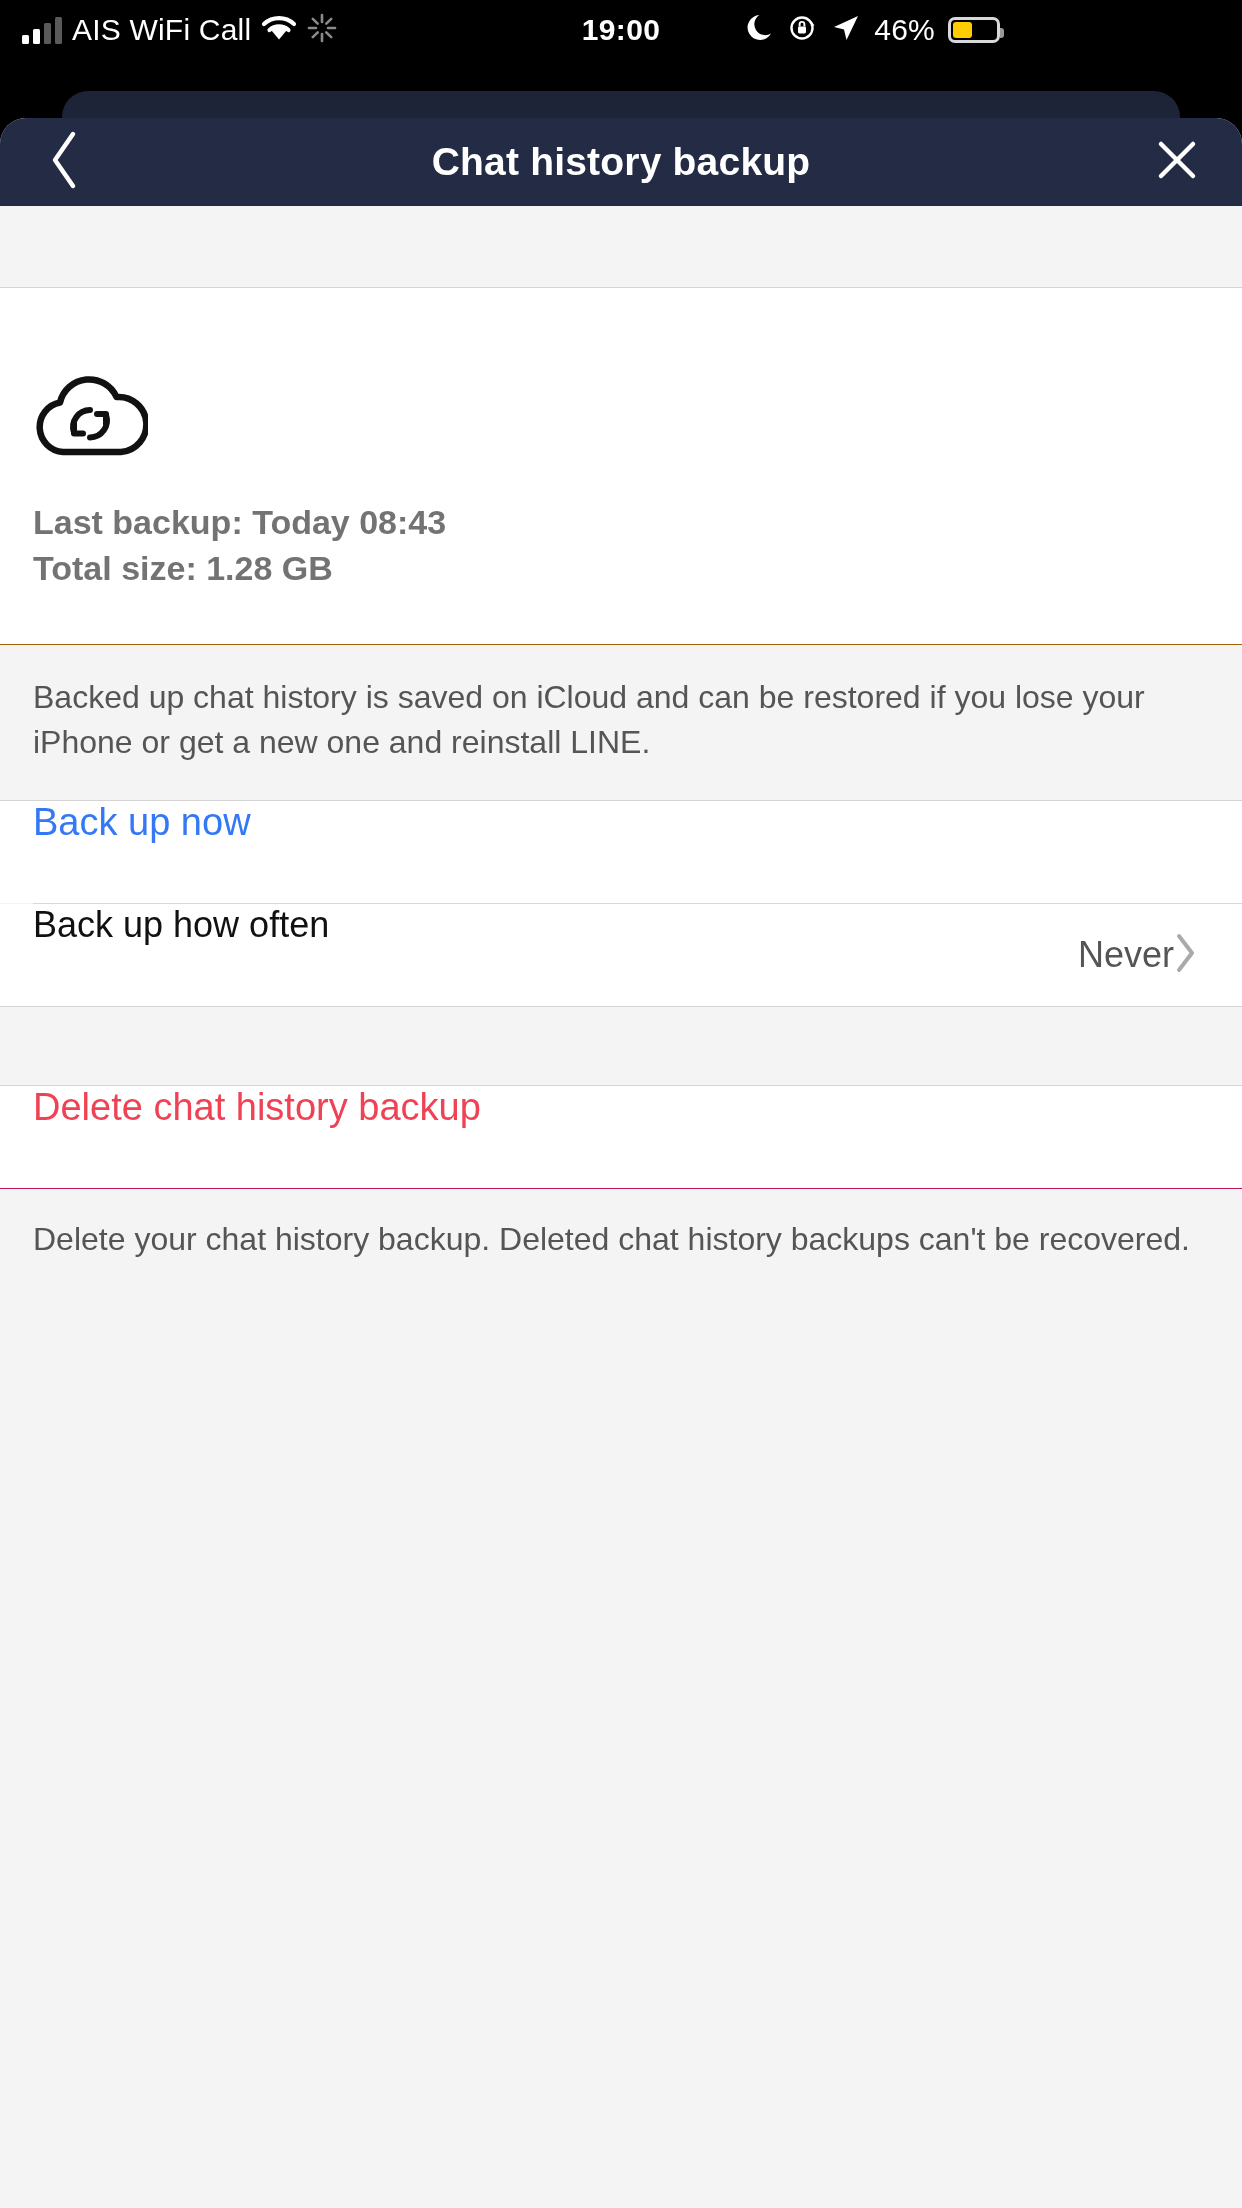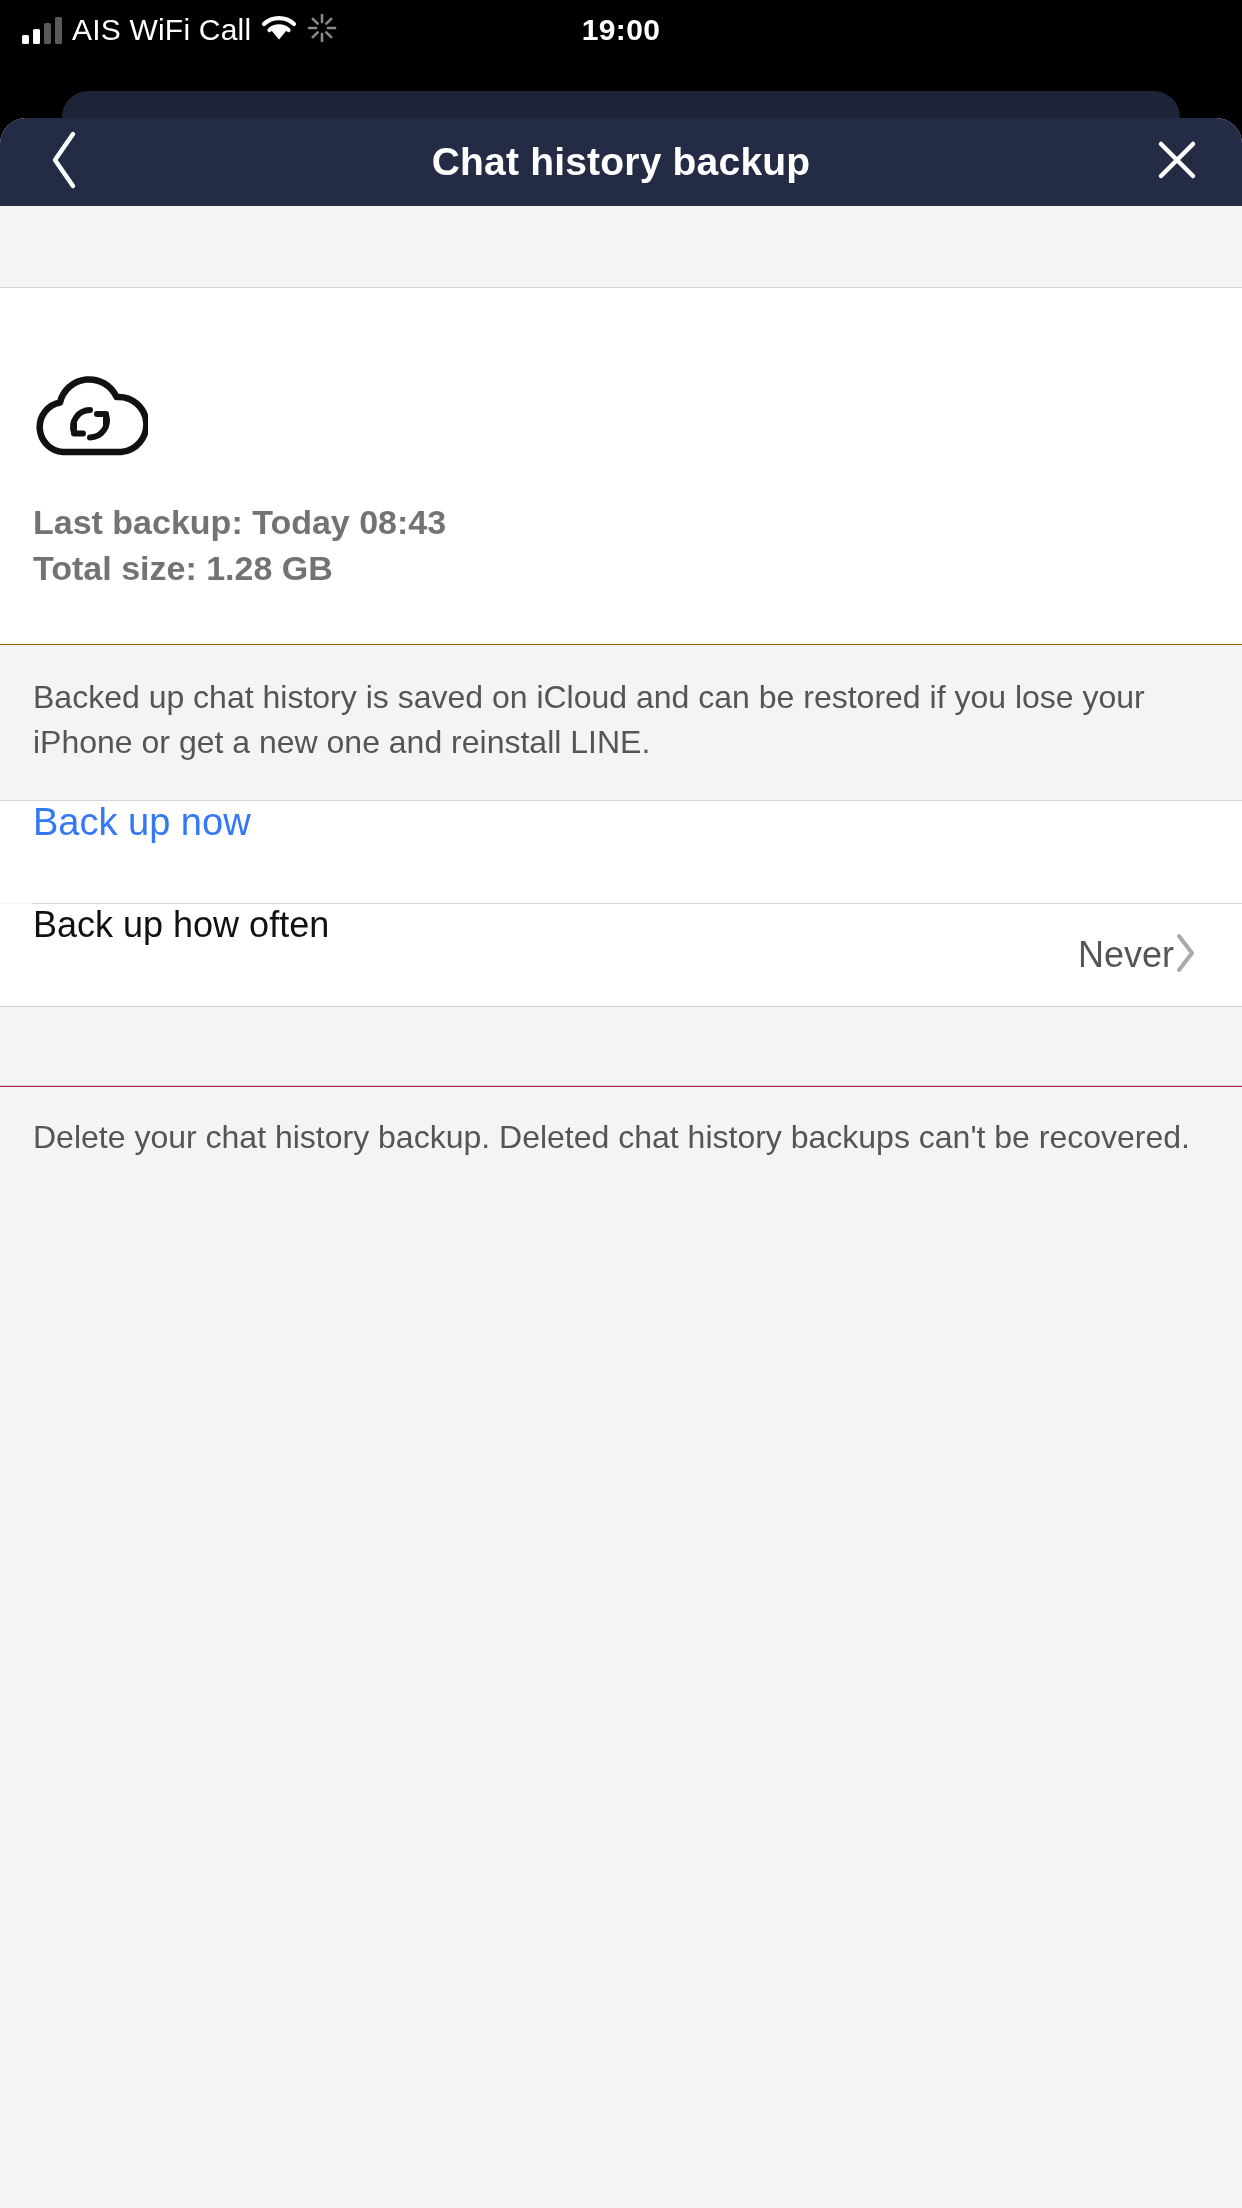--- a/index.html
+++ b/index.html
@@ -134,20 +134,44 @@
           <line x1="19.3" y1="10.7" x2="24.2" y2="5.8"></line>
         </g>
       </svg>
     </span>
   </div>
 
   <div class="sb-center">
     <span class="sb-time">19:00</span>
   </div>
 
+  <div class="sb-right">
+    <span>
+      <svg width="28" height="30" viewBox="0 0 28 30">
+        <path d="M24 20.5 A12.5 12.5 0 1 1 12.5 2 A10 10 0 0 0 24 20.5 Z" fill="#fff"></path>
+      </svg>
+    </span>
+    <span>
+      <svg width="30" height="30" viewBox="0 0 30 30">
+        <circle cx="14" cy="15" r="10.5" stroke="#fff" stroke-width="2.4" fill="none"></circle>
+        <rect x="10" y="13.5" width="8" height="7" rx="1.4" fill="#fff"></rect>
+        <path d="M11.6 13.5 v-2.2 a2.4 2.4 0 0 1 4.8 0 v2.2" stroke="#fff" stroke-width="1.9" fill="none"></path>
+        <path d="M24 9 l2.5 3.4 -4 .6 Z" fill="#fff"></path>
+      </svg>
+    </span>
+    <span>
+      <svg width="30" height="30" viewBox="0 0 30 30">
+        <path d="M27 3 L3 14 L13 16.5 L15.5 27 Z" fill="#fff"></path>
+      </svg>
+    </span>
+    <span class="pct">46%</span>
+    <span class="batt">
+        <span class="lvl"></span>
+      </span>
+  </div>
 </div>
 
 <div class="card-back"></div>
 
 <div class="sheet">
 
   <div class="navbar">
     <div class="nav-btn nav-back">
       <span>
         <svg width="40" height="62" viewBox="0 0 40 62">
@@ -203,17 +227,20 @@
           <svg width="24" height="42" viewBox="0 0 24 42">
             <path d="M5 4 L18 21 L5 38" stroke="#aaa" stroke-width="4" fill="none" stroke-linecap="round" stroke-linejoin="round"></path>
           </svg>
         </span>
       </span>
     </div>
   </div>
 
   <div class="gap"></div>
 
+  <div class="row">
+    <span class="danger">Delete chat history backup</span>
+  </div>
 
   <div class="footnote">
     <p>Delete your chat history backup. Deleted chat history backups can't be recovered.</p>
   </div>
 </div>
 
 </body></html>

